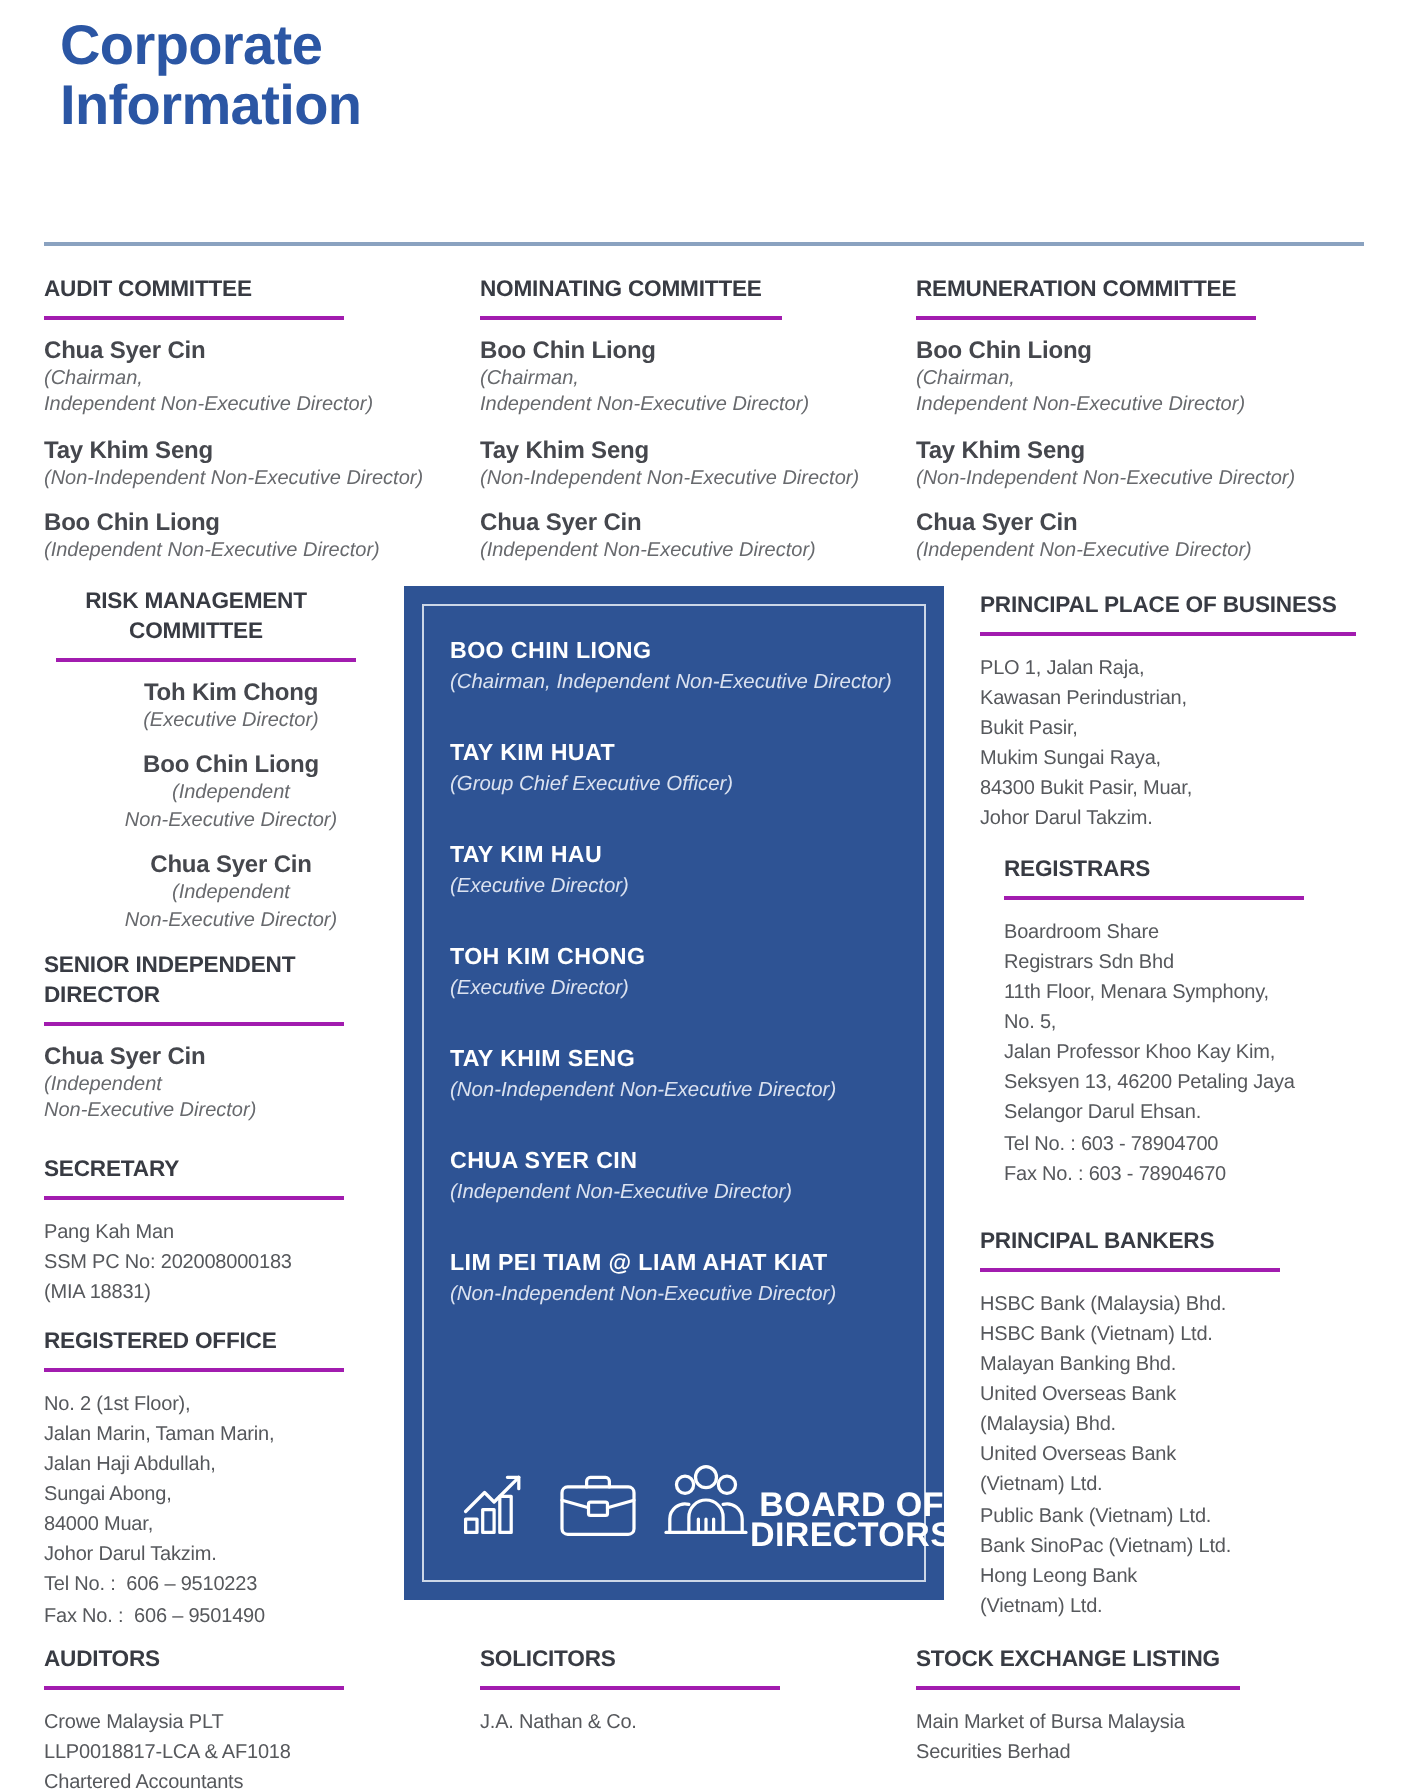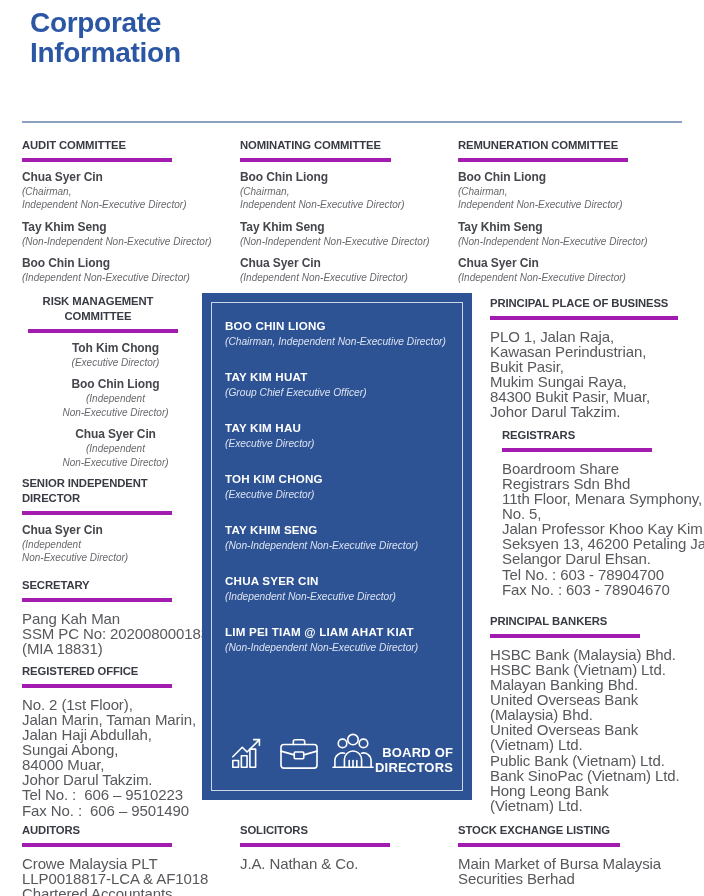--- a/index.html
+++ b/index.html
@@ -7,26 +7,26 @@
     font-family:"Liberation Sans","DejaVu Sans",sans-serif; }
   .page { position:relative; width:704px; height:896px; background:#fff; }
 
   .page-title { position:absolute; left:30px; top:8px; font-size:28px; font-weight:bold;
     color:#2b56a4; line-height:1.07; letter-spacing:-0.3px; white-space:pre; }
 
   .top-rule { position:absolute; left:22px; top:121px; width:660px; border-top:2px solid #8aa2c0; }
 
   section { position:absolute; }
   .sec-h { font-size:11.3px; font-weight:bold; color:#383b43; line-height:1.32;
-    letter-spacing:-0.1px; white-space:pre; border-bottom:4px solid #a21caf;
+    letter-spacing:-0.1px; white-space:pre; border-bottom:2px solid #a21caf;
     padding:0 10px 5px 0; width:fit-content; min-width:150px; }
   .member { margin-top:8px; }
   .m-name { font-size:12px; font-weight:bold; color:#45474d; line-height:15px; letter-spacing:-0.1px; }
   .m-role { font-size:10px; font-style:italic; color:#67696d; line-height:13.5px; white-space:pre; }
-  .sec-body { margin-top:9px; font-size:15px; color:#56585c; line-height:15.1px;
+  .sec-body { margin-top:9px; font-size:10px; color:#56585c; line-height:15.1px;
     letter-spacing:-0.1px; white-space:pre; }
 
   
   #sec-audit        { left:22px;  top:138px; width:190px; }
   #sec-nominating   { left:240px; top:138px; width:205px; }
   #sec-remuneration { left:458px; top:138px; width:232px; }
   #sec-risk         { left:28px;  top:294px; width:175px;text-align:center; }
   #sec-senior       { left:22px;  top:476px; width:175px; }
   #sec-secretary    { left:22px;  top:578px; width:175px; }
   #sec-regoffice    { left:22px;  top:664px; width:175px; }
@@ -41,21 +41,21 @@
   .board-box { position:absolute; left:202px; top:293px; width:270px; height:507px;
     background:#2e5394; padding:9px; }
   .board-inner { height:100%; border:1.5px solid #ccd7e7; padding:16px 10px 12px 13px;
     display:flex; flex-direction:column; }
   .d-entry { margin-bottom:22px; }
   .d-name { font-size:11.6px; font-weight:bold; color:#ffffff; letter-spacing:0.2px; line-height:14px; }
   .d-role { font-size:10.2px; font-style:italic; color:#dbe2f0; line-height:13px; margin-top:2px; white-space:pre; }
   .board-footer { margin-top:auto; display:flex; align-items:flex-end; justify-content:space-between; padding:0 2px 3px 4px; }
   .icons { display:flex; gap:11px; align-items:flex-end; }
   .icons svg { stroke:#ffffff; fill:none; stroke-width:1.7; stroke-linecap:round; stroke-linejoin:round; }
-  .board-label { font-size:13px; font-weight:bold; color:#ffffff; text-align:right;
+  .board-label { font-size:17px; font-weight:bold; color:#ffffff; text-align:center;
     line-height:15px; white-space:pre; letter-spacing:0.2px; }
 </style>
 </head>
 <body>
 
 <div class="page">
 
   <h1 class="page-title">Corporate
 Information</h1>
   <div class="top-rule"></div>

